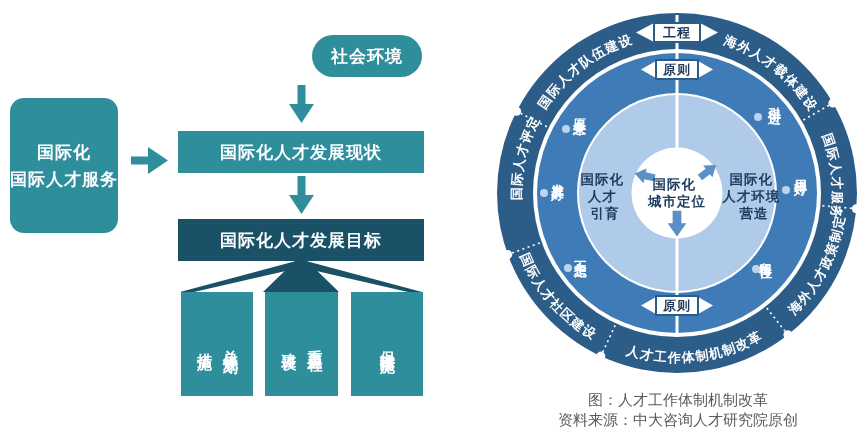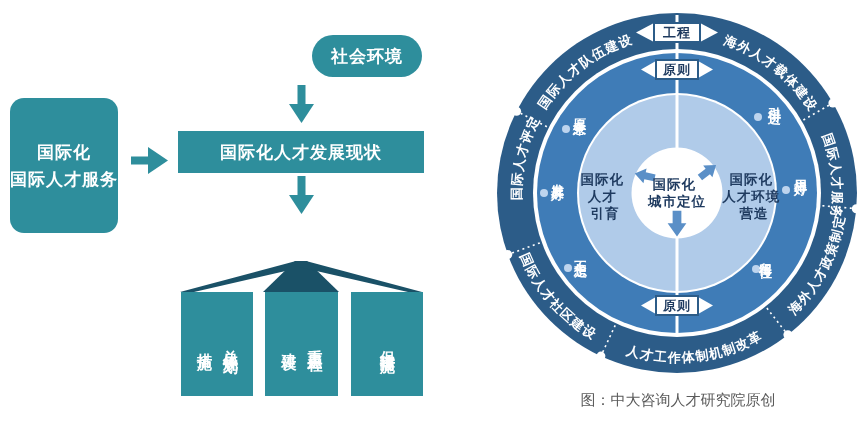--- a/index.html
+++ b/index.html
@@ -62,20 +62,21 @@
     <polygon points="0,19 25,19 12.5,38" fill="#2E8E9C"></polygon>
   </svg>
 
   <div class="abs bar bar-status">国际化人才发展现状</div>
 
   <svg class="abs" style="left:289px;top:176px;" width="25" height="38" viewBox="0 0 25 38">
     <rect x="8.5" y="0" width="8" height="21" fill="#2E8E9C"></rect>
     <polygon points="0,19 25,19 12.5,38" fill="#2E8E9C"></polygon>
   </svg>
 
+  <div class="abs bar bar-goal">国际化人才发展目标</div>
 
   <div class="abs pillar pillar-1">
     <span class="vtxt">措施</span>
     <span class="vtxt">总体规划</span>
   </div>
   <div class="abs pillar pillar-2">
     <span class="vtxt">建设</span>
     <span class="vtxt">重点工程</span>
   </div>
   <div class="abs pillar pillar-3">
@@ -190,16 +191,17 @@
   <div class="abs dot" style="left:564px;top:264px;"></div>
   <div class="abs mid-label" style="left:572px;top:250px;">不想走</div>
   <div class="abs dot" style="left:754px;top:113px;"></div>
   <div class="abs mid-label" style="left:766px;top:97px;">引得进</div>
   <div class="abs dot" style="left:782px;top:186px;"></div>
   <div class="abs mid-label" style="left:792px;top:169px;">用得好</div>
   <div class="abs dot" style="left:752px;top:265px;"></div>
   <div class="abs mid-label" style="left:757px;top:252px;">留得住</div>
 
   <div class="abs caption">
-    <div>图：中大咨询人才研究院原创</div>
+    <div>图：人才工作体制机制改革</div>
+    <div>资料来源：中大咨询人才研究院原创</div>
   </div>
 
 </div>
 
 </body></html>

